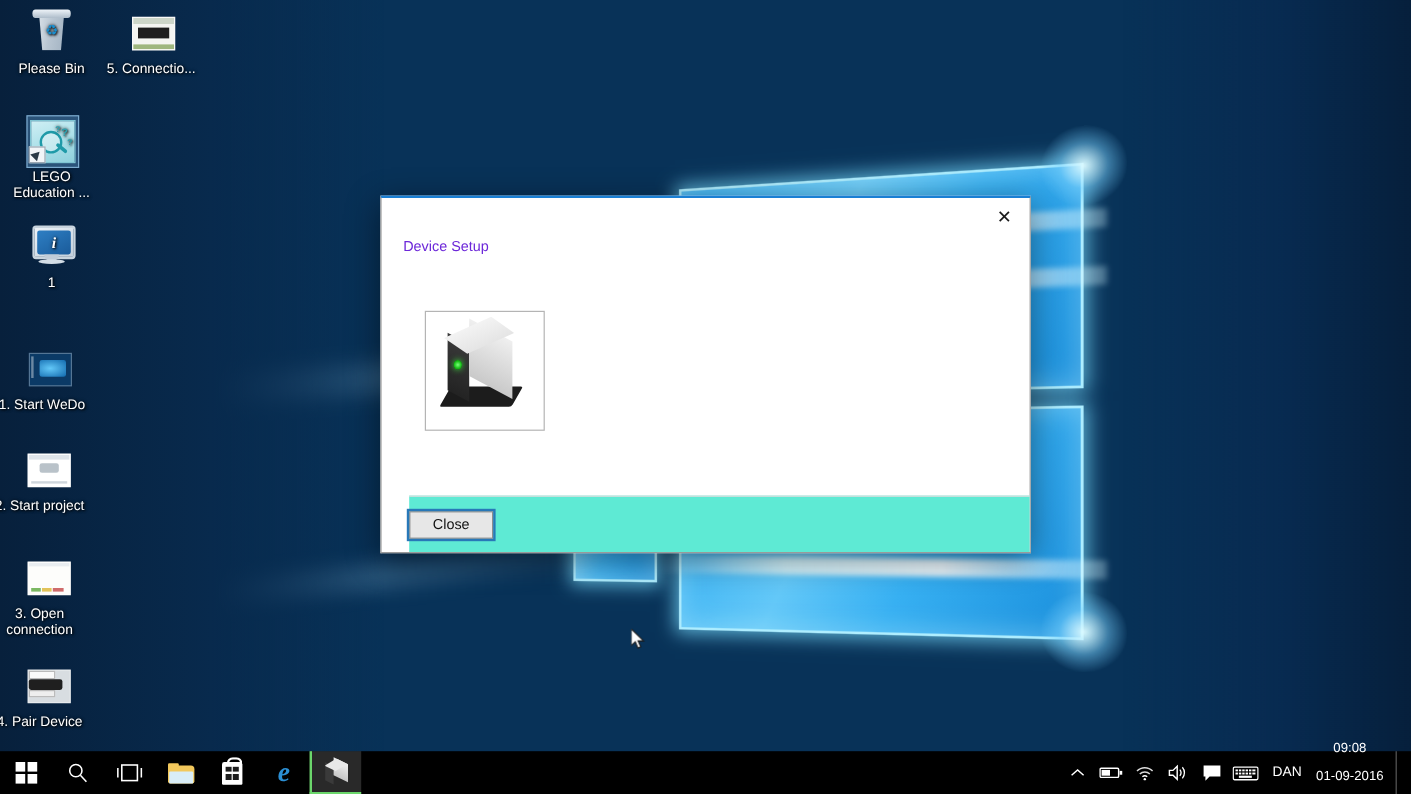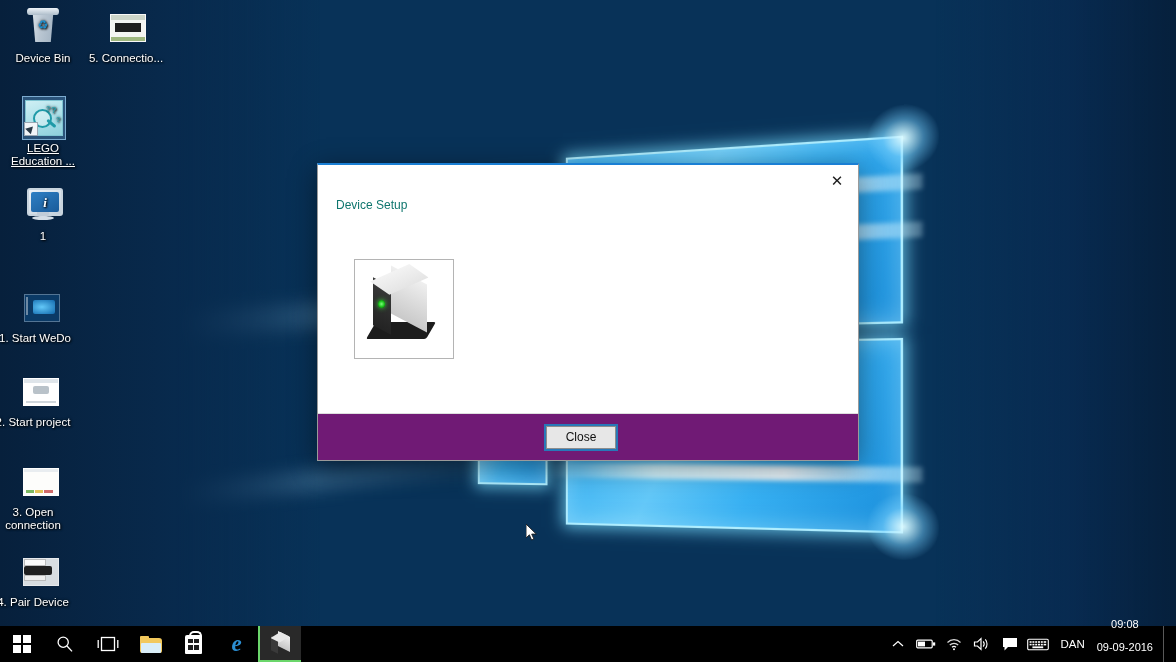--- a/index.html
+++ b/index.html
@@ -84,21 +84,20 @@
     cursor: default;
   }
   .desk-icon .glyph {
     width: 46px; height: 40px;
     margin: 0 auto 4px auto;
     position: relative;
   }
   .desk-icon .label { display: block; padding: 0 2px; }
   .desk-icon.selected .label {
     background: rgba(60,130,200,0.0);
-    text-decoration: underline;
   }
   .sel-box {
     position: absolute;
     left: 2px; top: -2px;
     width: 42px; height: 42px;
     background: rgba(110,175,230,0.35);
     border: 1px solid rgba(160,210,245,0.7);
   }
 
   
@@ -230,21 +229,21 @@
     width: 34px; height: 26px;
     display: flex; align-items: center; justify-content: center;
     font-size: 15px; color: #1a1a1a;
     cursor: default;
     font-family: "Liberation Sans", sans-serif;
   }
   .dlg-apptitle {
     position: absolute;
     left: 18px; top: 33px;
     font-size: 12px;
-    color: #0f766e;
+    color: #6d28d9;
   }
   .dlg-body {
     flex: 1;
     padding: 54px 20px 0 36px;
     position: relative;
   }
   .dlg-heading {
     font-size: 19px;
     color: #3f5a7d;
     font-weight: normal;
@@ -307,26 +306,27 @@
     border: 1px solid #bcbcbc;
     box-sizing: border-box;
   }
   .progress-fill {
     height: 100%;
     background: linear-gradient(180deg, #2bc42b 0%, #13a913 50%, #0f9a0f 100%);
   }
   .dlg-footer {
     flex: none;
     height: 46px;
-    background: #701a75;
+    background: #5eead4;
     border-top: 1px solid #dedede;
     display: flex;
     align-items: center;
-    justify-content: center;
+    justify-content: flex-start;
     padding-right: 14px;
+    margin-left: 23px;
   }
   .btn-close {
     min-width: 70px;
     height: 23px;
     padding: 0 14px;
     font-size: 12px;
     color: #111;
     background: #e7e7e7;
     border: 1px solid #8d8d8d;
     outline: 2px solid #2878b8;
@@ -492,21 +492,21 @@
     <div class="wall-dark-left"></div>
     <div class="wall-dark-right2"></div>
   </div>
 
   <div class="desk-icon" style="left:0px;top:8px;">
     <div class="glyph">
       <div class="rb-body"></div>
       <div class="rb-lid"></div>
       <div class="rb-sym">♻</div>
     </div>
-    <span class="label">Device Bin</span>
+    <span class="label">Please Bin</span>
   </div>
 
   <div class="desk-icon" style="left:54px;top:8px;margin-left:29px;">
     <div class="glyph">
       <div class="thumb" style="background:#f4f5f2">
         <div class="band" style="top:0;height:5px;background:#cdd6c9"></div>
         <div class="band" style="top:8px;height:9px;background:#1e1e1e;left:4px;right:4px"></div>
         <div class="band" style="bottom:0;height:4px;background:#9fb77f"></div>
       </div>
     </div>
@@ -718,19 +718,19 @@
               <rect x="11" y="5.8" width="2" height="1.6"></rect>
             <rect x="13.8" y="5.8" width="2" height="1.6"></rect>
               <rect x="16.6" y="5.8" width="2.6" height="1.6"></rect>
             <rect x="5.4" y="8.4" width="10.8" height="1.8"></rect>
           </g>
         </svg>
       </div>
       <div class="tray-lang">DAN</div>
       <div class="tray-clock">
         <span>09:08</span>
-        <span>09-09-2016</span>
+        <span>01-09-2016</span>
       </div>
       <div class="tray-showdesk"></div>
     </div>
   </div>
 
 </div>
 
 </body></html>

